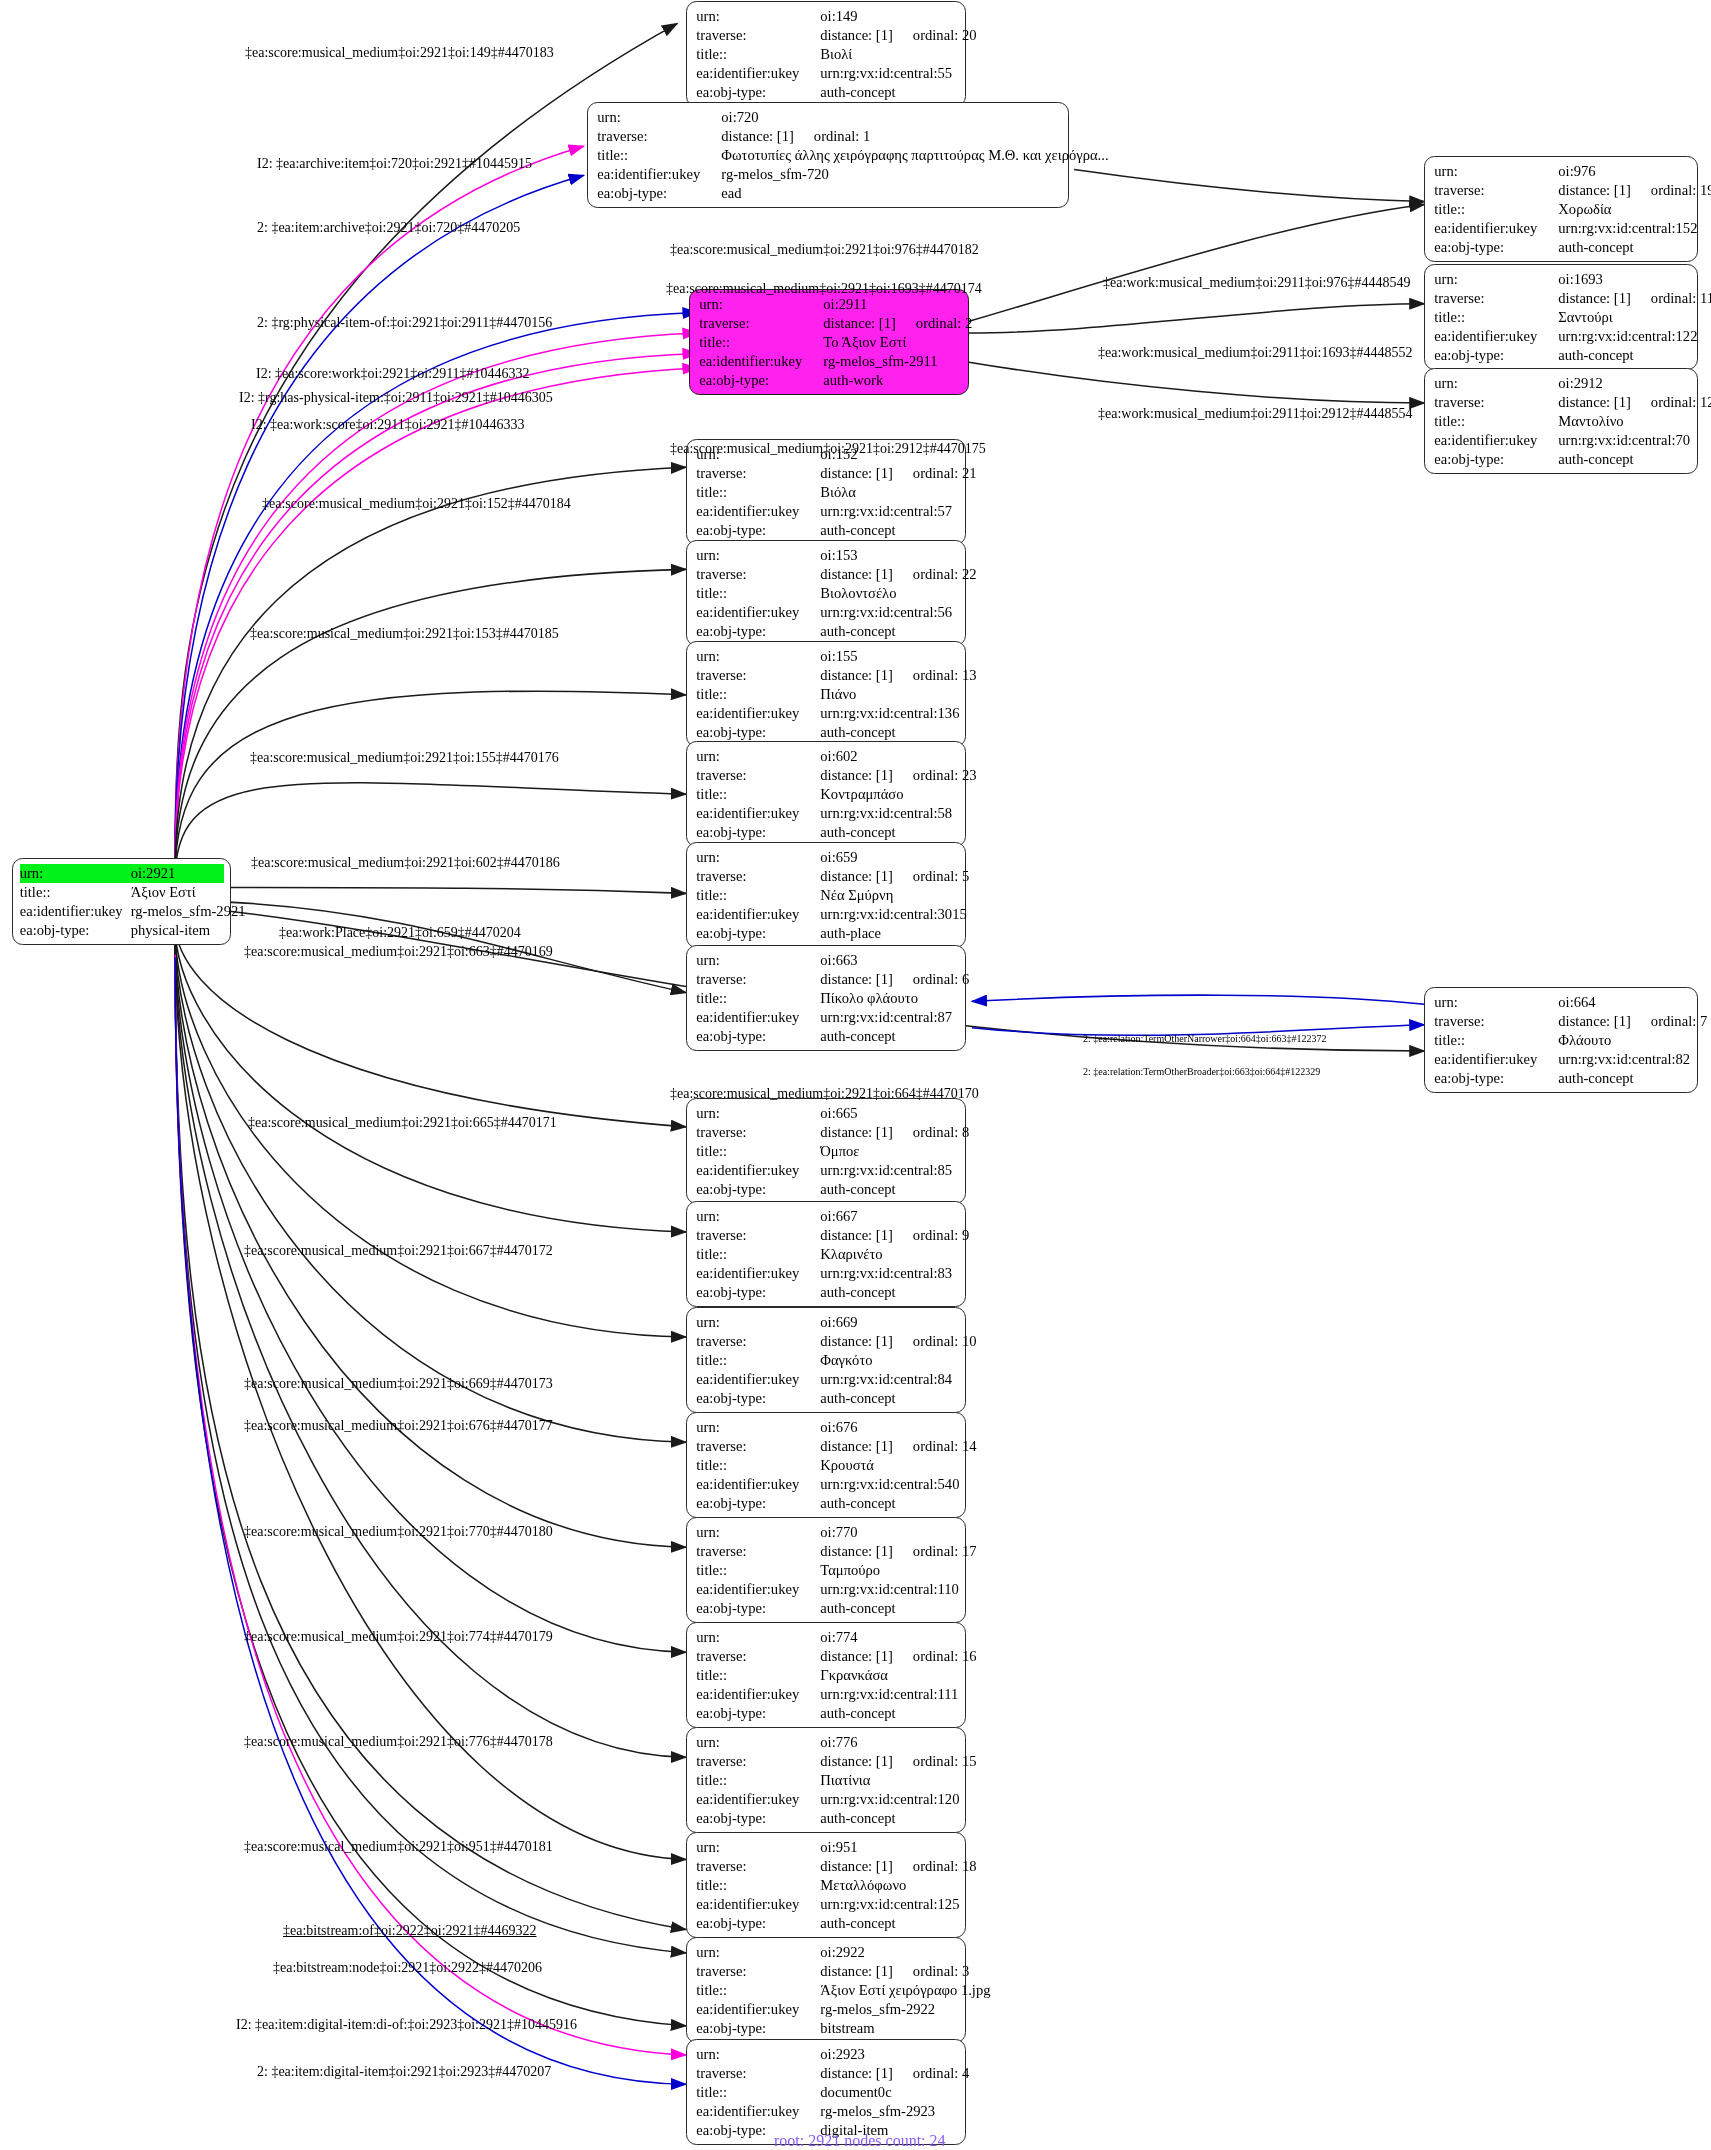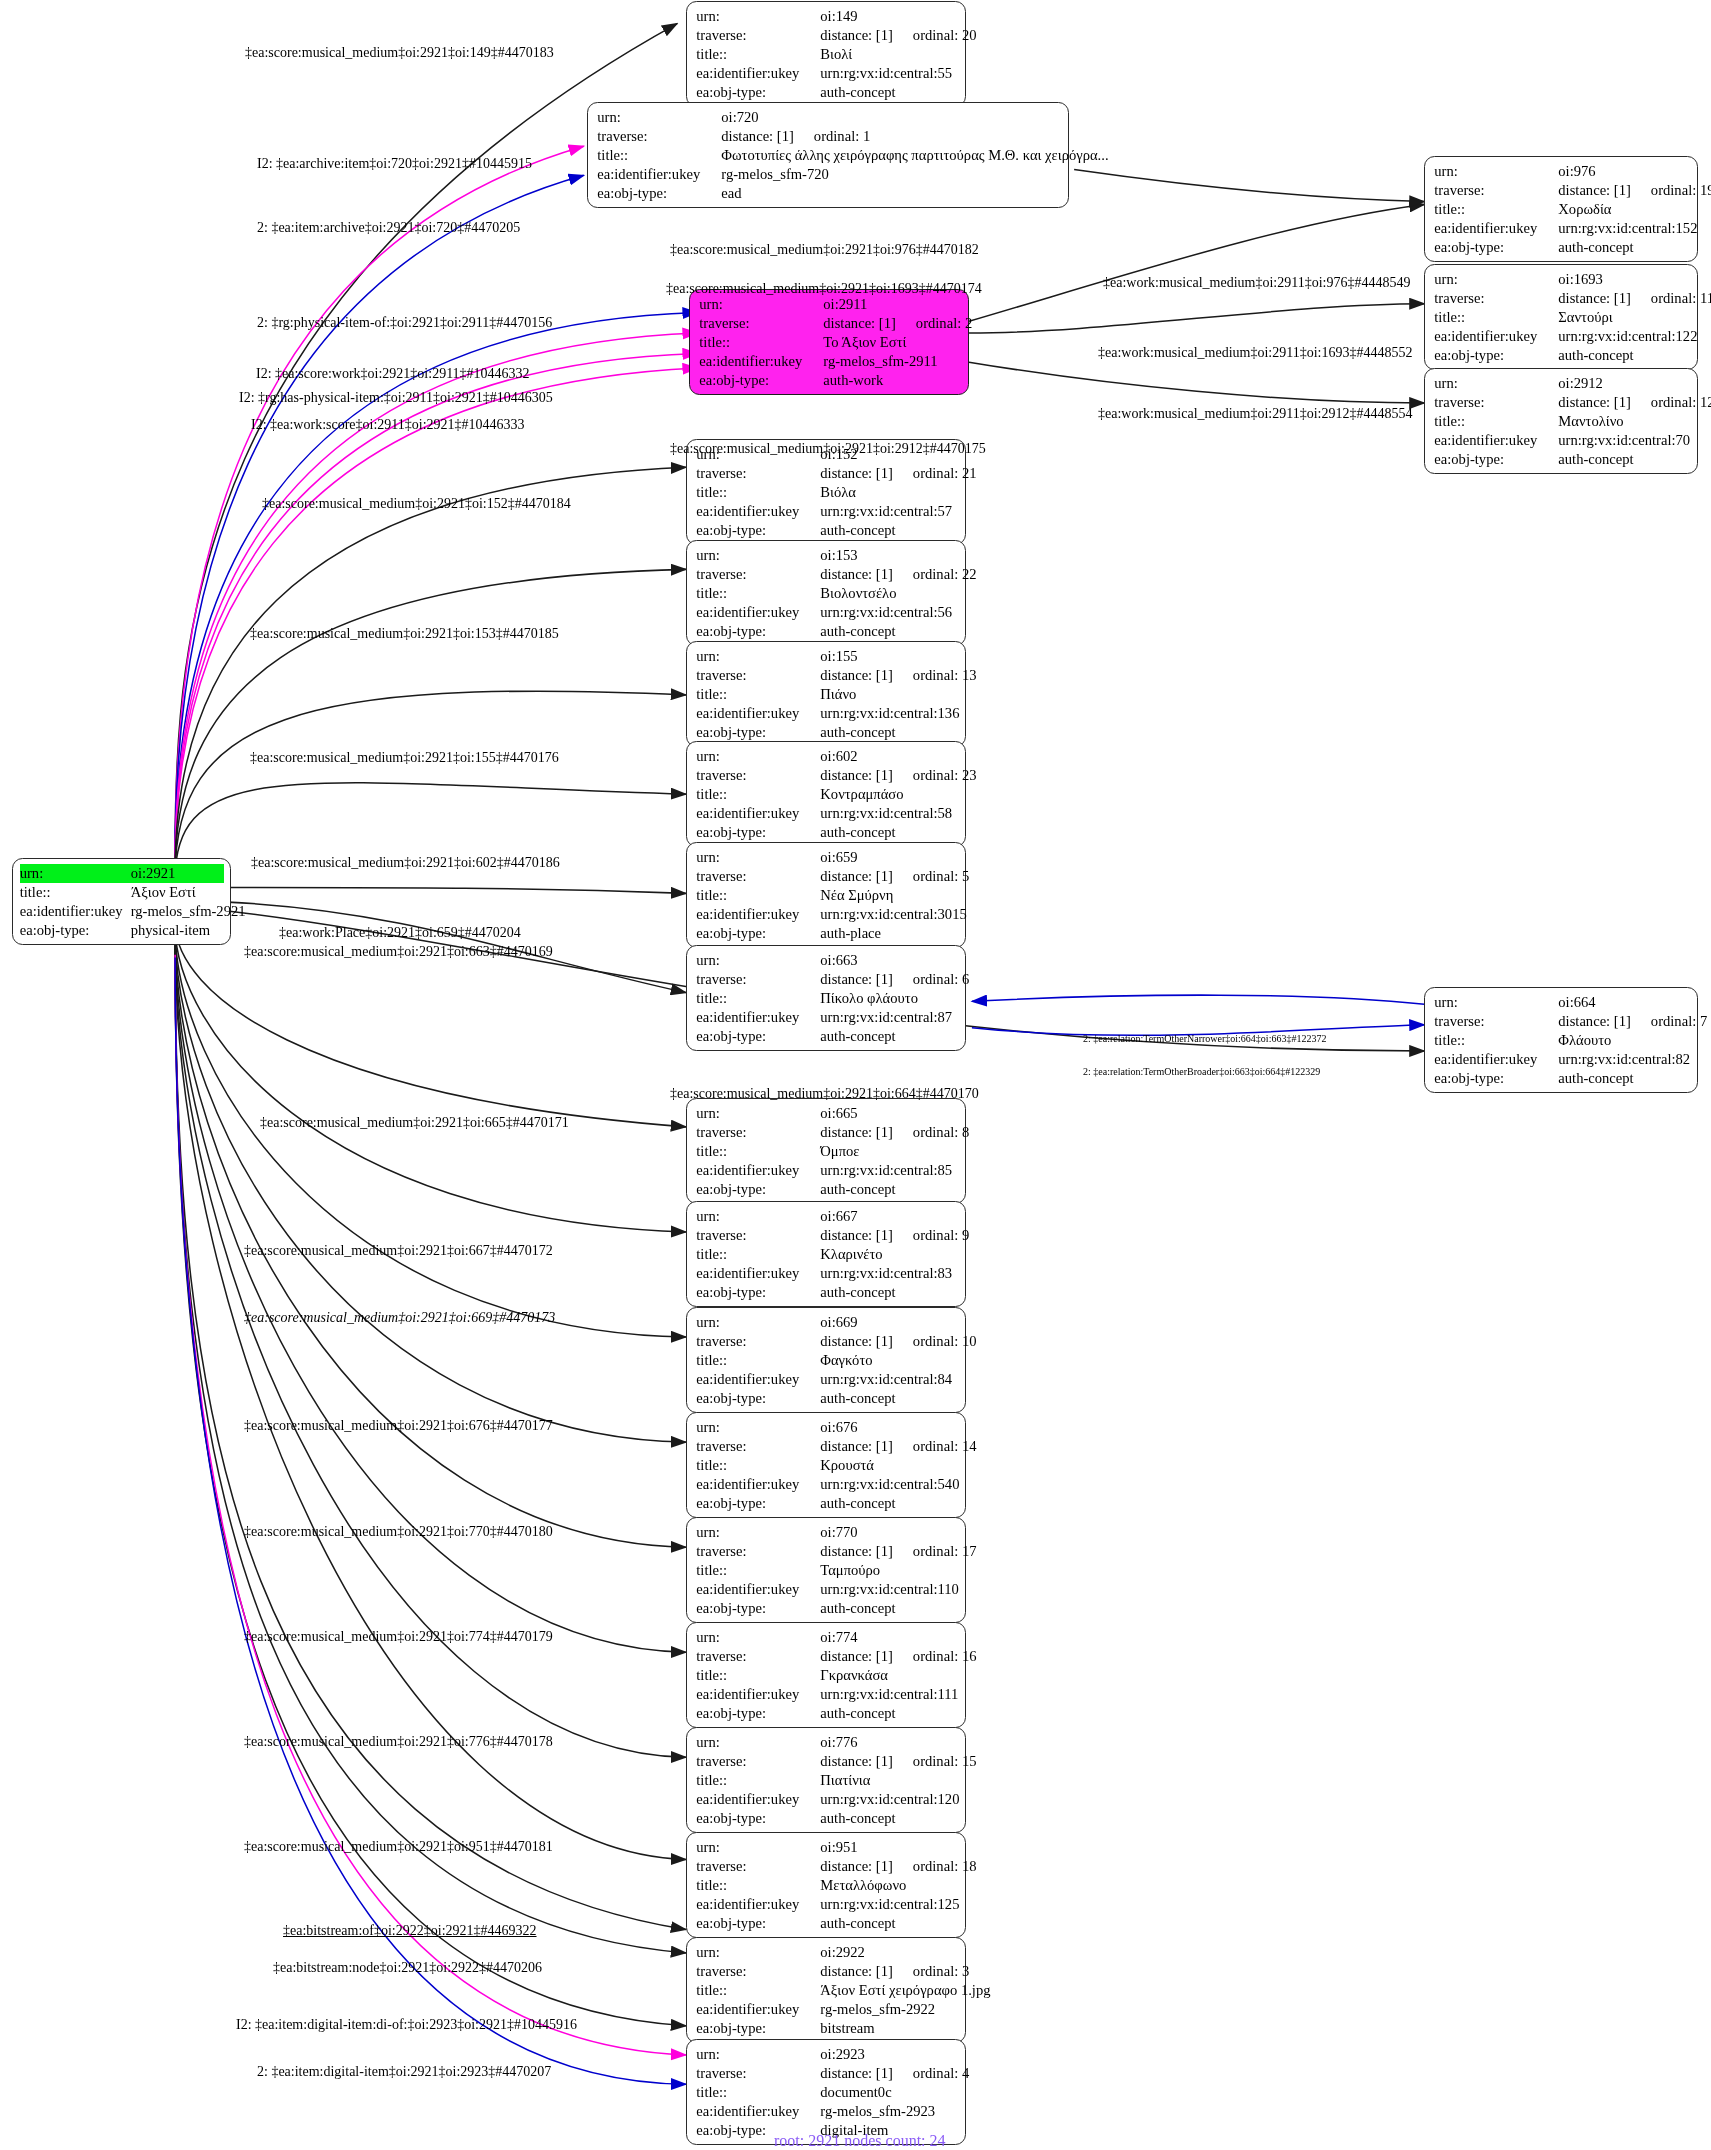--- a/index.html
+++ b/index.html
@@ -644,23 +644,23 @@
   <div class="elabel" style="left:670px;top:402px;">‡ea:score:musical_medium‡oi:2921‡oi:2912‡#4470175</div>
   <div class="elabel" style="left:262px;top:457px;">‡ea:score:musical_medium‡oi:2921‡oi:152‡#4470184</div>
   <div class="elabel" style="left:250px;top:587px;">‡ea:score:musical_medium‡oi:2921‡oi:153‡#4470185</div>
   <div class="elabel" style="left:250px;top:711px;">‡ea:score:musical_medium‡oi:2921‡oi:155‡#4470176</div>
   <div class="elabel" style="left:251px;top:816px;">‡ea:score:musical_medium‡oi:2921‡oi:602‡#4470186</div>
   <div class="elabel" style="left:279px;top:886px;">‡ea:work:Place‡oi:2921‡oi:659‡#4470204</div>
   <div class="elabel" style="left:244px;top:905px;">‡ea:score:musical_medium‡oi:2921‡oi:663‡#4470169</div>
   <div class="elabel small" style="left:1083px;top:994px;">2: ‡ea:relation:TermOtherNarrower‡oi:664‡oi:663‡#122372</div>
   <div class="elabel small" style="left:1083px;top:1027px;">2: ‡ea:relation:TermOtherBroader‡oi:663‡oi:664‡#122329</div>
   <div class="elabel" style="left:670px;top:1047px;">‡ea:score:musical_medium‡oi:2921‡oi:664‡#4470170</div>
-  <div class="elabel" style="left:260px;top:1076px;text-align:right;">‡ea:score:musical_medium‡oi:2921‡oi:665‡#4470171</div>
+  <div class="elabel" style="left:248px;top:1076px;text-align:right;">‡ea:score:musical_medium‡oi:2921‡oi:665‡#4470171</div>
   <div class="elabel" style="left:244px;top:1204px;">‡ea:score:musical_medium‡oi:2921‡oi:667‡#4470172</div>
-  <div class="elabel" style="left:244px;top:1271px;font-style:italic;">‡ea:score:musical_medium‡oi:2921‡oi:669‡#4470173</div>
+  <div class="elabel" style="left:244px;top:1337px;">‡ea:score:musical_medium‡oi:2921‡oi:669‡#4470173</div>
   <div class="elabel" style="left:244px;top:1379px;">‡ea:score:musical_medium‡oi:2921‡oi:676‡#4470177</div>
   <div class="elabel" style="left:244px;top:1485px;">‡ea:score:musical_medium‡oi:2921‡oi:770‡#4470180</div>
   <div class="elabel" style="left:244px;top:1590px;">‡ea:score:musical_medium‡oi:2921‡oi:774‡#4470179</div>
   <div class="elabel" style="left:244px;top:1695px;">‡ea:score:musical_medium‡oi:2921‡oi:776‡#4470178</div>
   <div class="elabel" style="left:244px;top:1800px;">‡ea:score:musical_medium‡oi:2921‡oi:951‡#4470181</div>
   <div class="elabel" style="left:283px;top:1884px;text-decoration:underline;">‡ea:bitstream:of‡oi:2922‡oi:2921‡#4469322</div>
   <div class="elabel" style="left:273px;top:1921px;">‡ea:bitstream:node‡oi:2921‡oi:2922‡#4470206</div>
   <div class="elabel" style="left:236px;top:1978px;">I2: ‡ea:item:digital-item:di-of:‡oi:2923‡oi:2921‡#10445916</div>
   <div class="elabel" style="left:257px;top:2025px;">2: ‡ea:item:digital-item‡oi:2921‡oi:2923‡#4470207</div>
 

